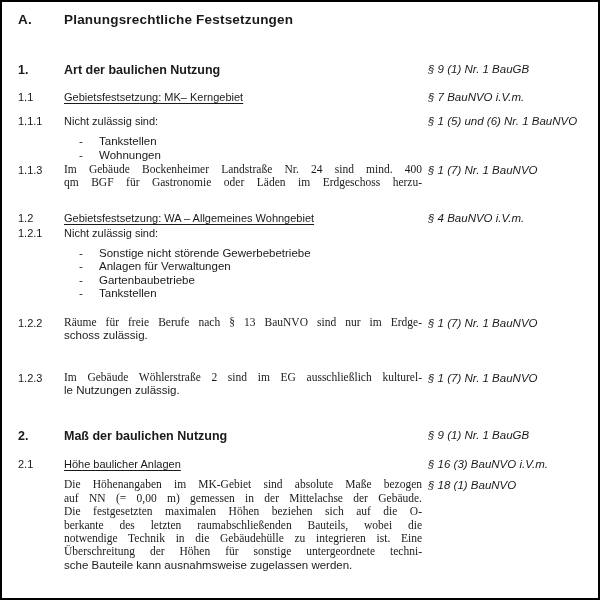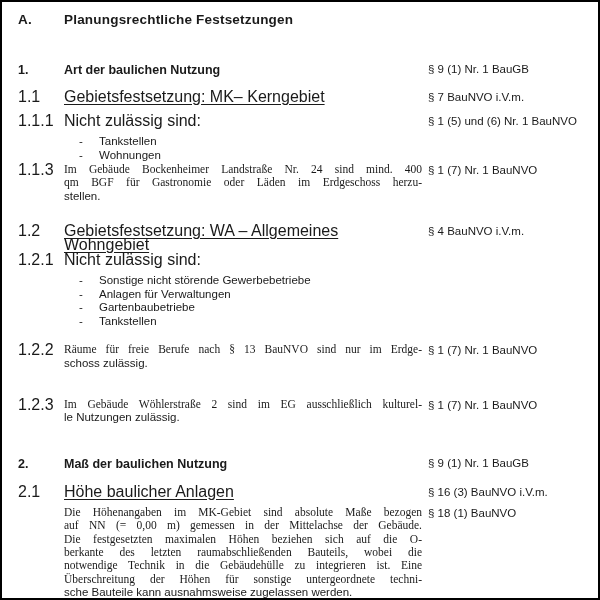--- a/index.html
+++ b/index.html
@@ -8,30 +8,30 @@
     width:600px; height:600px;
     background:#ffffff;
     border:2px solid #000000;
     padding:10px 4px 0 16px;
     font-family:"Liberation Sans","DejaVu Sans",sans-serif;
     color:#1a1a1a;
     overflow:hidden;
   }
   .rows { width:100%; }
   .row { display:grid; grid-template-columns:46px 358px 1fr; align-items:start; }
-  .num, .title { font-size:16px; line-height:14px; }
+  .num, .title { font-size:11px; line-height:14px; }
   .row.head .num, .row.head .title { font-weight:bold; font-size:12.5px; line-height:16px; }
   .row.r-a .num, .row.r-a .title { font-size:13.5px; letter-spacing:0.2px; }
   .row.u .title { text-decoration:underline; text-underline-offset:2px; }
   .line { font-size:11.5px; line-height:13.4px; }
   .just { text-align:justify; text-align-last:justify;font-family:Liberation Serif, serif; }
   .bullets { margin-top:7px; }
   .bullet { display:flex; font-size:11.5px; line-height:13.5px; }
   .dash { margin-left:15px; width:20px; flex:0 0 20px; }
-  .ref { padding-left:6px; font-size:11.5px; line-height:14px; white-space:nowrap; }
+  .ref { padding-left:6px; font-size:11.5px; line-height:14px; white-space:nowrap;font-style:italic; }
   .ref2 { margin-top:7px; }
   .ref-mark { display:block; font-size:11.5px; line-height:8px; margin:3px 0 0 69px; }
   .para { margin-top:7px; }
   
   .rows .row:nth-child(2)  { margin-top:34px; }
   .rows .row:nth-child(3)  { margin-top:12px; }
   .rows .row:nth-child(4)  { margin-top:10px; }
   .rows .row:nth-child(5)  { margin-top:1px; }
   .rows .row:nth-child(6)  { margin-top:21px; }
   .rows .row:nth-child(7)  { margin-top:1px; }
@@ -86,21 +86,20 @@
         </div>
       </div>
       <div class="ref">§ 1 (5) und (6) Nr. 1 BauNVO</div>
     </div>
 
     <div class="row">
       <div class="num">1.1.3</div>
       <div class="body">
         <div class="line just">Im Gebäude Bockenheimer Landstraße Nr. 24 sind mind. 400</div>
         <div class="line just">qm BGF für Gastronomie oder Läden im Erdgeschoss herzu-</div>
-        <div class="line">stellen.</div>
       </div>
       <div class="ref">§ 1 (7) Nr. 1 BauNVO</div>
     </div>
 
     <div class="row u">
       <div class="num">1.2</div>
       <div class="body">
           <div class="title">Gebietsfestsetzung: WA – Allgemeines Wohngebiet</div>
         </div>
       <div class="ref">§ 4 BauNVO i.V.m.</div>

